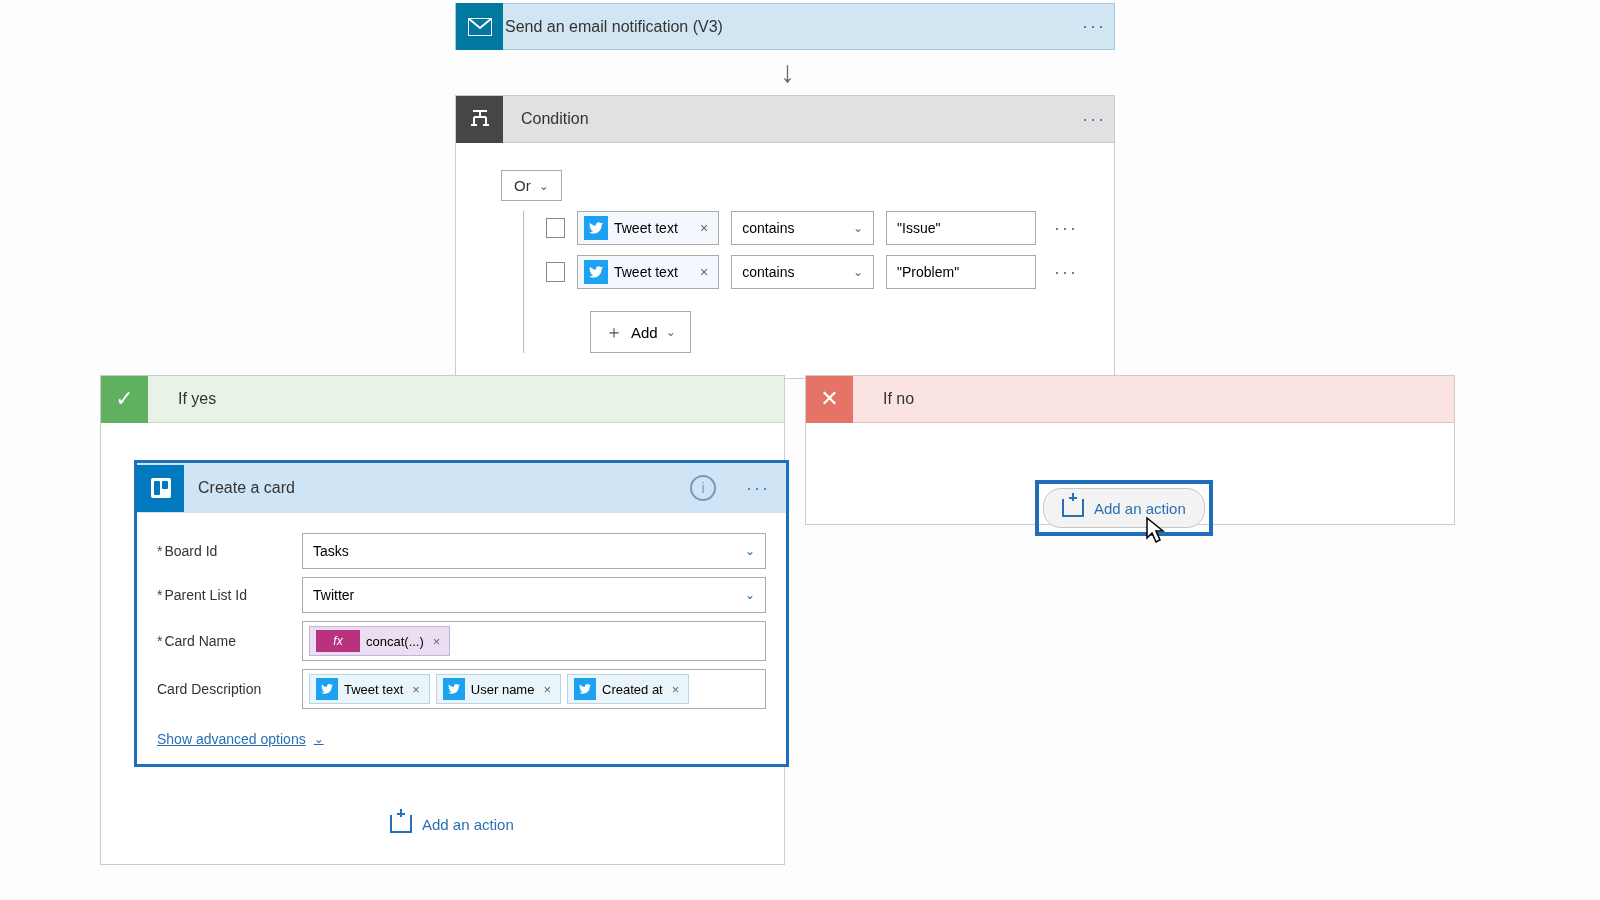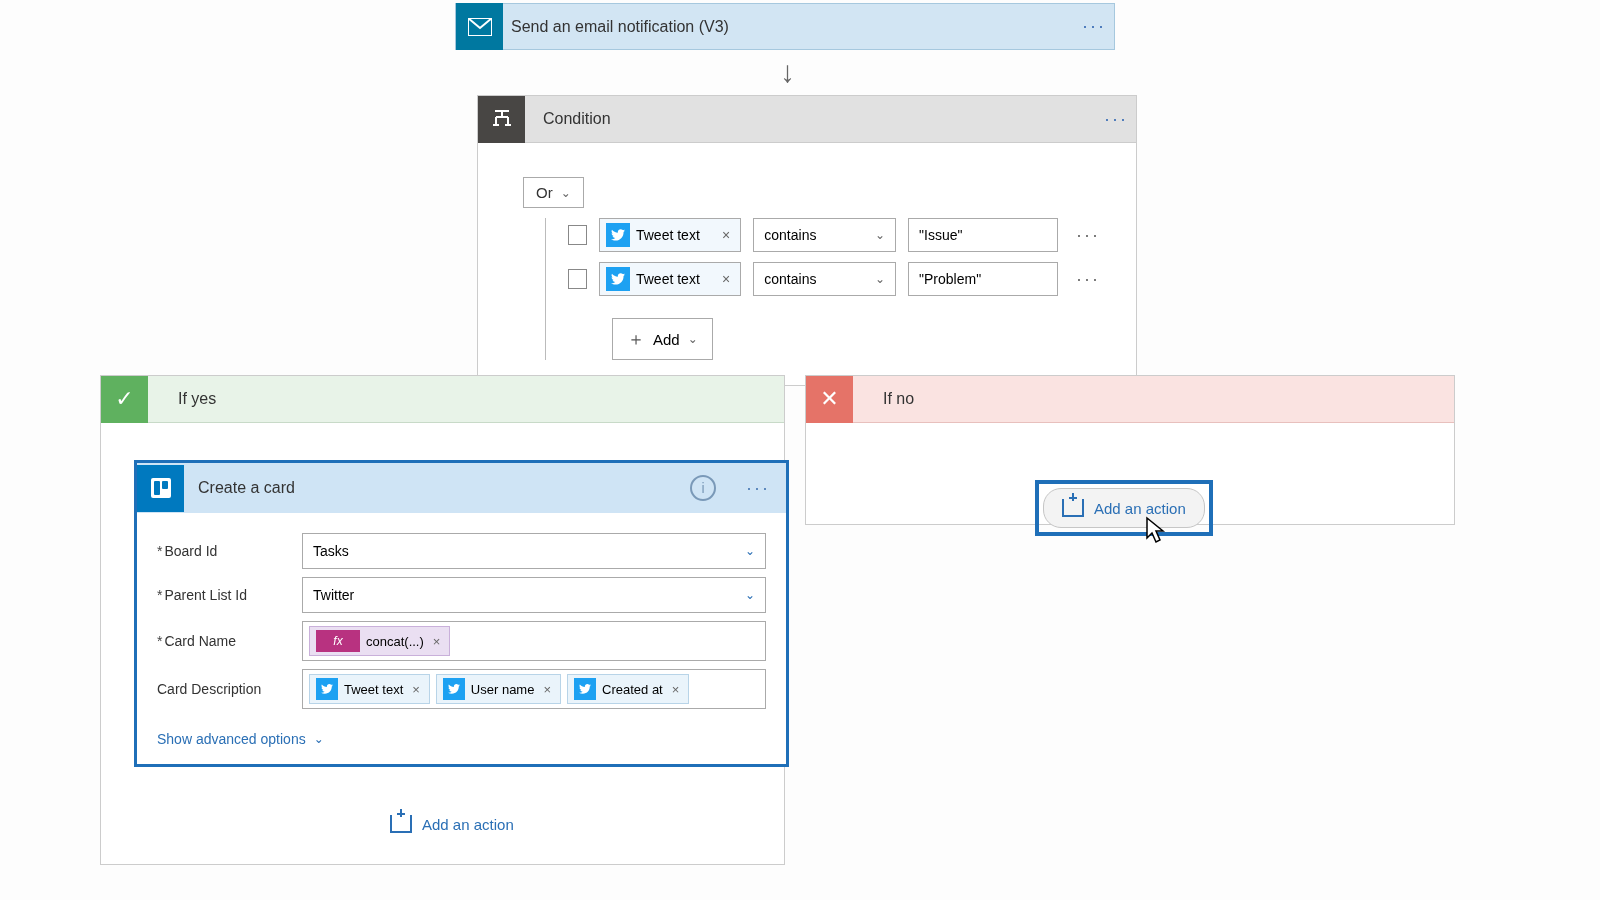--- a/index.html
+++ b/index.html
@@ -1,31 +1,31 @@
 <!DOCTYPE html>
 <html><head>
 <meta charset="utf-8">
 <style>
   * { box-sizing: border-box; font-family: "Segoe UI", sans-serif; }
   body { margin: 0; background: #fdfdfd; width: 1600px; height: 900px; overflow: hidden; position: relative; }
 
   .top-card { position: absolute; left: 455px; top: 3px; width: 660px; height: 47px; background: #d2e5f3; border: 1px solid #a6c8de; display: flex; align-items: center; }
   .top-card .icon-box { width: 47px; height: 47px; background: #0078a0; display: flex; align-items: center; justify-content: center; }
-  .top-card .title { flex: 1; padding-left: 8px; font-size: 16px; color: #333; }
+  .top-card .title { flex: 1; padding-left: 2px; font-size: 16px; color: #333; }
   .top-card .menu { width: 40px; text-align: center; color: #3a6db5; font-size: 18px; cursor: pointer; letter-spacing: 2px;}
 
   .arrow-down { position: absolute; left: 780px; top: 55px; font-size: 30px; color: #666; }
 
-  .condition-card { position: absolute; left: 477px; top: 95px; width: 660px; background: #fff; border: 1px solid #ccc; }
+  .condition-card { position: absolute; left: 455px; top: 95px; width: 660px; background: #fff; border: 1px solid #ccc; }
   .condition-header { height: 47px; background: #e1e1e1; border-bottom: 1px solid #ccc; display: flex; align-items: center; }
   .condition-header .icon-box { width: 47px; height: 47px; background: #484644; display:flex; align-items:center; justify-content:center; }
   .condition-header .title { flex: 1; padding-left: 18px; font-size: 16px; color: #333; }
   .condition-header .menu { width: 40px; text-align: center; color: #3a6db5; font-size: 18px; cursor:pointer; letter-spacing:2px;}
 
-  .condition-body { padding: 34px 30px 25px 45px; }
+  .condition-body { padding: 27px 30px 25px 45px; }
   .or-pill { border:1px solid #aaa; padding: 6px 12px; display:inline-flex; align-items:center; gap:8px; font-size:15px; color:#333; background:#fff; cursor:pointer;}
   .group-line { border-left: 1px solid #bbb; margin-left: 22px; padding-left: 22px; margin-top: 6px;}
   .cond-row { display:flex; align-items:center; gap:12px; margin: 10px 0; }
   .cond-row .check { width:20px; height:20px; border:1px solid #888; background:#fff; cursor:pointer;}
   .token-box { border:1px solid #aaa; background:#f2f8fd; display:inline-flex; align-items:center; padding:4px 6px; gap:6px; font-size:14px; width:150px;}
   .token-box .tw { width:24px; height:24px; background:#1da1f2; display:flex; align-items:center; justify-content:center; color:#fff;}
   .token-box .x { color:#666; cursor:pointer; font-size:14px; margin-left:auto; padding:0 4px;}
   .op-select { border:1px solid #aaa; width:150px; height:34px; display:flex; align-items:center; justify-content:space-between; padding:0 10px; font-size:14px; background:#fff; cursor:pointer;}
   .val-input { border:1px solid #aaa; width:150px; height:34px; padding:0 10px; font-size:14px; background:#fff;}
   .row-menu { color:#666; font-size:18px; cursor:pointer; letter-spacing:2px; padding:0 6px;}
@@ -54,21 +54,21 @@
   .field-row { display:flex; align-items:center; margin: 8px 0;}
   .field-label { width:145px; font-size:14px; color:#333;}
   .field-label .req { color:#444; margin-right:2px;}
   .field-input { flex:1; border:1px solid #aaa; height:36px; display:flex; align-items:center; justify-content:space-between; padding:0 10px; font-size:14px; background:#fff; cursor:pointer;}
   .tokens-input { flex:1; border:1px solid #aaa; min-height:36px; display:flex; align-items:center; gap:6px; padding:4px 6px; background:#fff; flex-wrap:wrap;}
   .fx-token { display:inline-flex; align-items:center; gap:6px; background:#eadff2; border:1px solid #c9b0da; padding:3px 6px; font-size:13px;}
   .fx-token .fx { width:44px; height:22px; background:#b83280; color:#fff; display:flex; align-items:center; justify-content:center; font-style:italic; font-size:12px;}
   .tw-token { display:inline-flex; align-items:center; gap:6px; background:#eaf4fb; border:1px solid #b8d4e8; padding:3px 6px; font-size:13px;}
   .tw-token .tw { width:22px; height:22px; background:#1da1f2; display:flex; align-items:center; justify-content:center;}
   .tok-x { color:#666; cursor:pointer; padding:0 3px;}
-  .adv-link { color:#2a6fb5; font-size:14px; display:inline-flex; align-items:center; gap:8px; margin-top:14px; cursor:pointer;}
+  .adv-link { color:#2a6fb5; font-size:14px; display:inline-flex; align-items:center; gap:8px; margin-top:14px; cursor:pointer;text-decoration:underline;}
 
   .add-action { display:flex; align-items:center; justify-content:center; gap:10px; font-size:15px; color:#2a6fb5; cursor:pointer;border-radius:18px;}
   .add-action .icn { width:22px; height:18px; border:2px solid #2a6fb5; border-top:none; position:relative;}
   .add-action .icn::before { content:""; position:absolute; top:-6px; left:8px; width:2px; height:8px; background:#2a6fb5;}
   .add-action .icn::after { content:""; position:absolute; top:-2px; left:5px; width:8px; height:2px; background:#2a6fb5;}
 
   .yes-add { position:absolute; left: 390px; top: 815px; }
 
   .no-add-wrap { position:absolute; left: 1035px; top: 480px; border:4px solid #1f6fb8; padding:4px;}
   .no-add-inner { background:#f3f3f3; border:1px solid #c6c6c6; padding: 10px 18px;}

